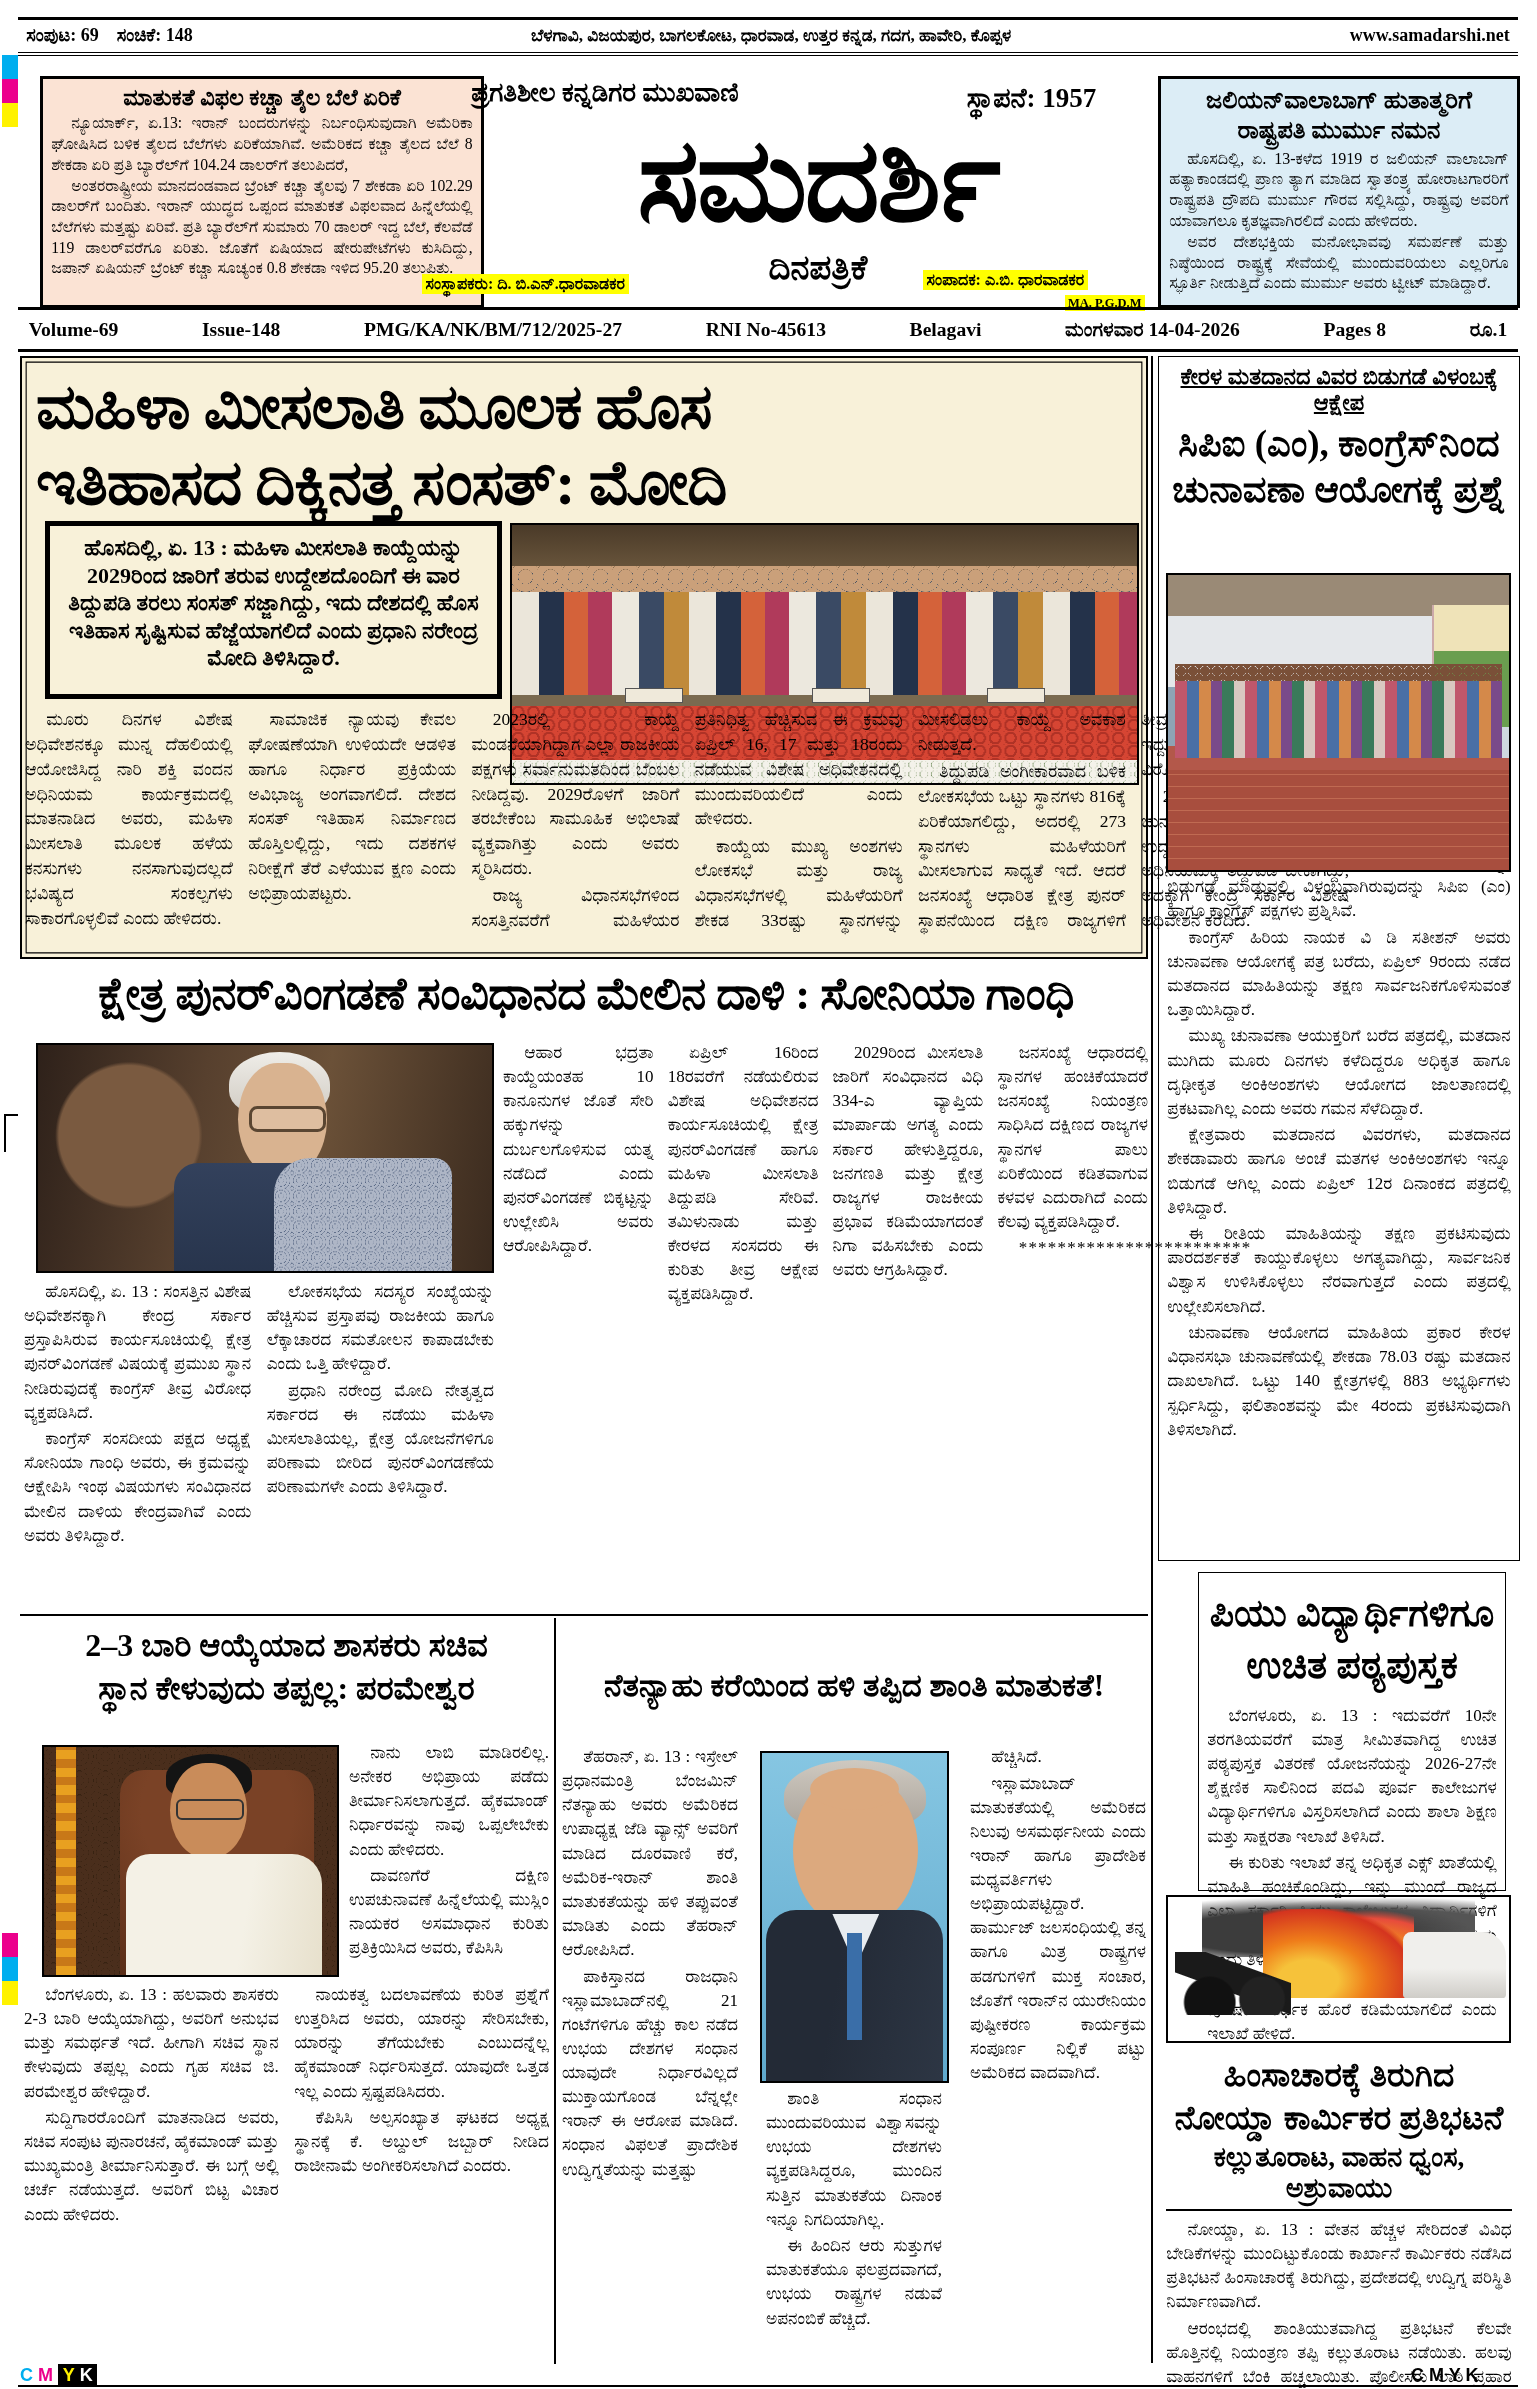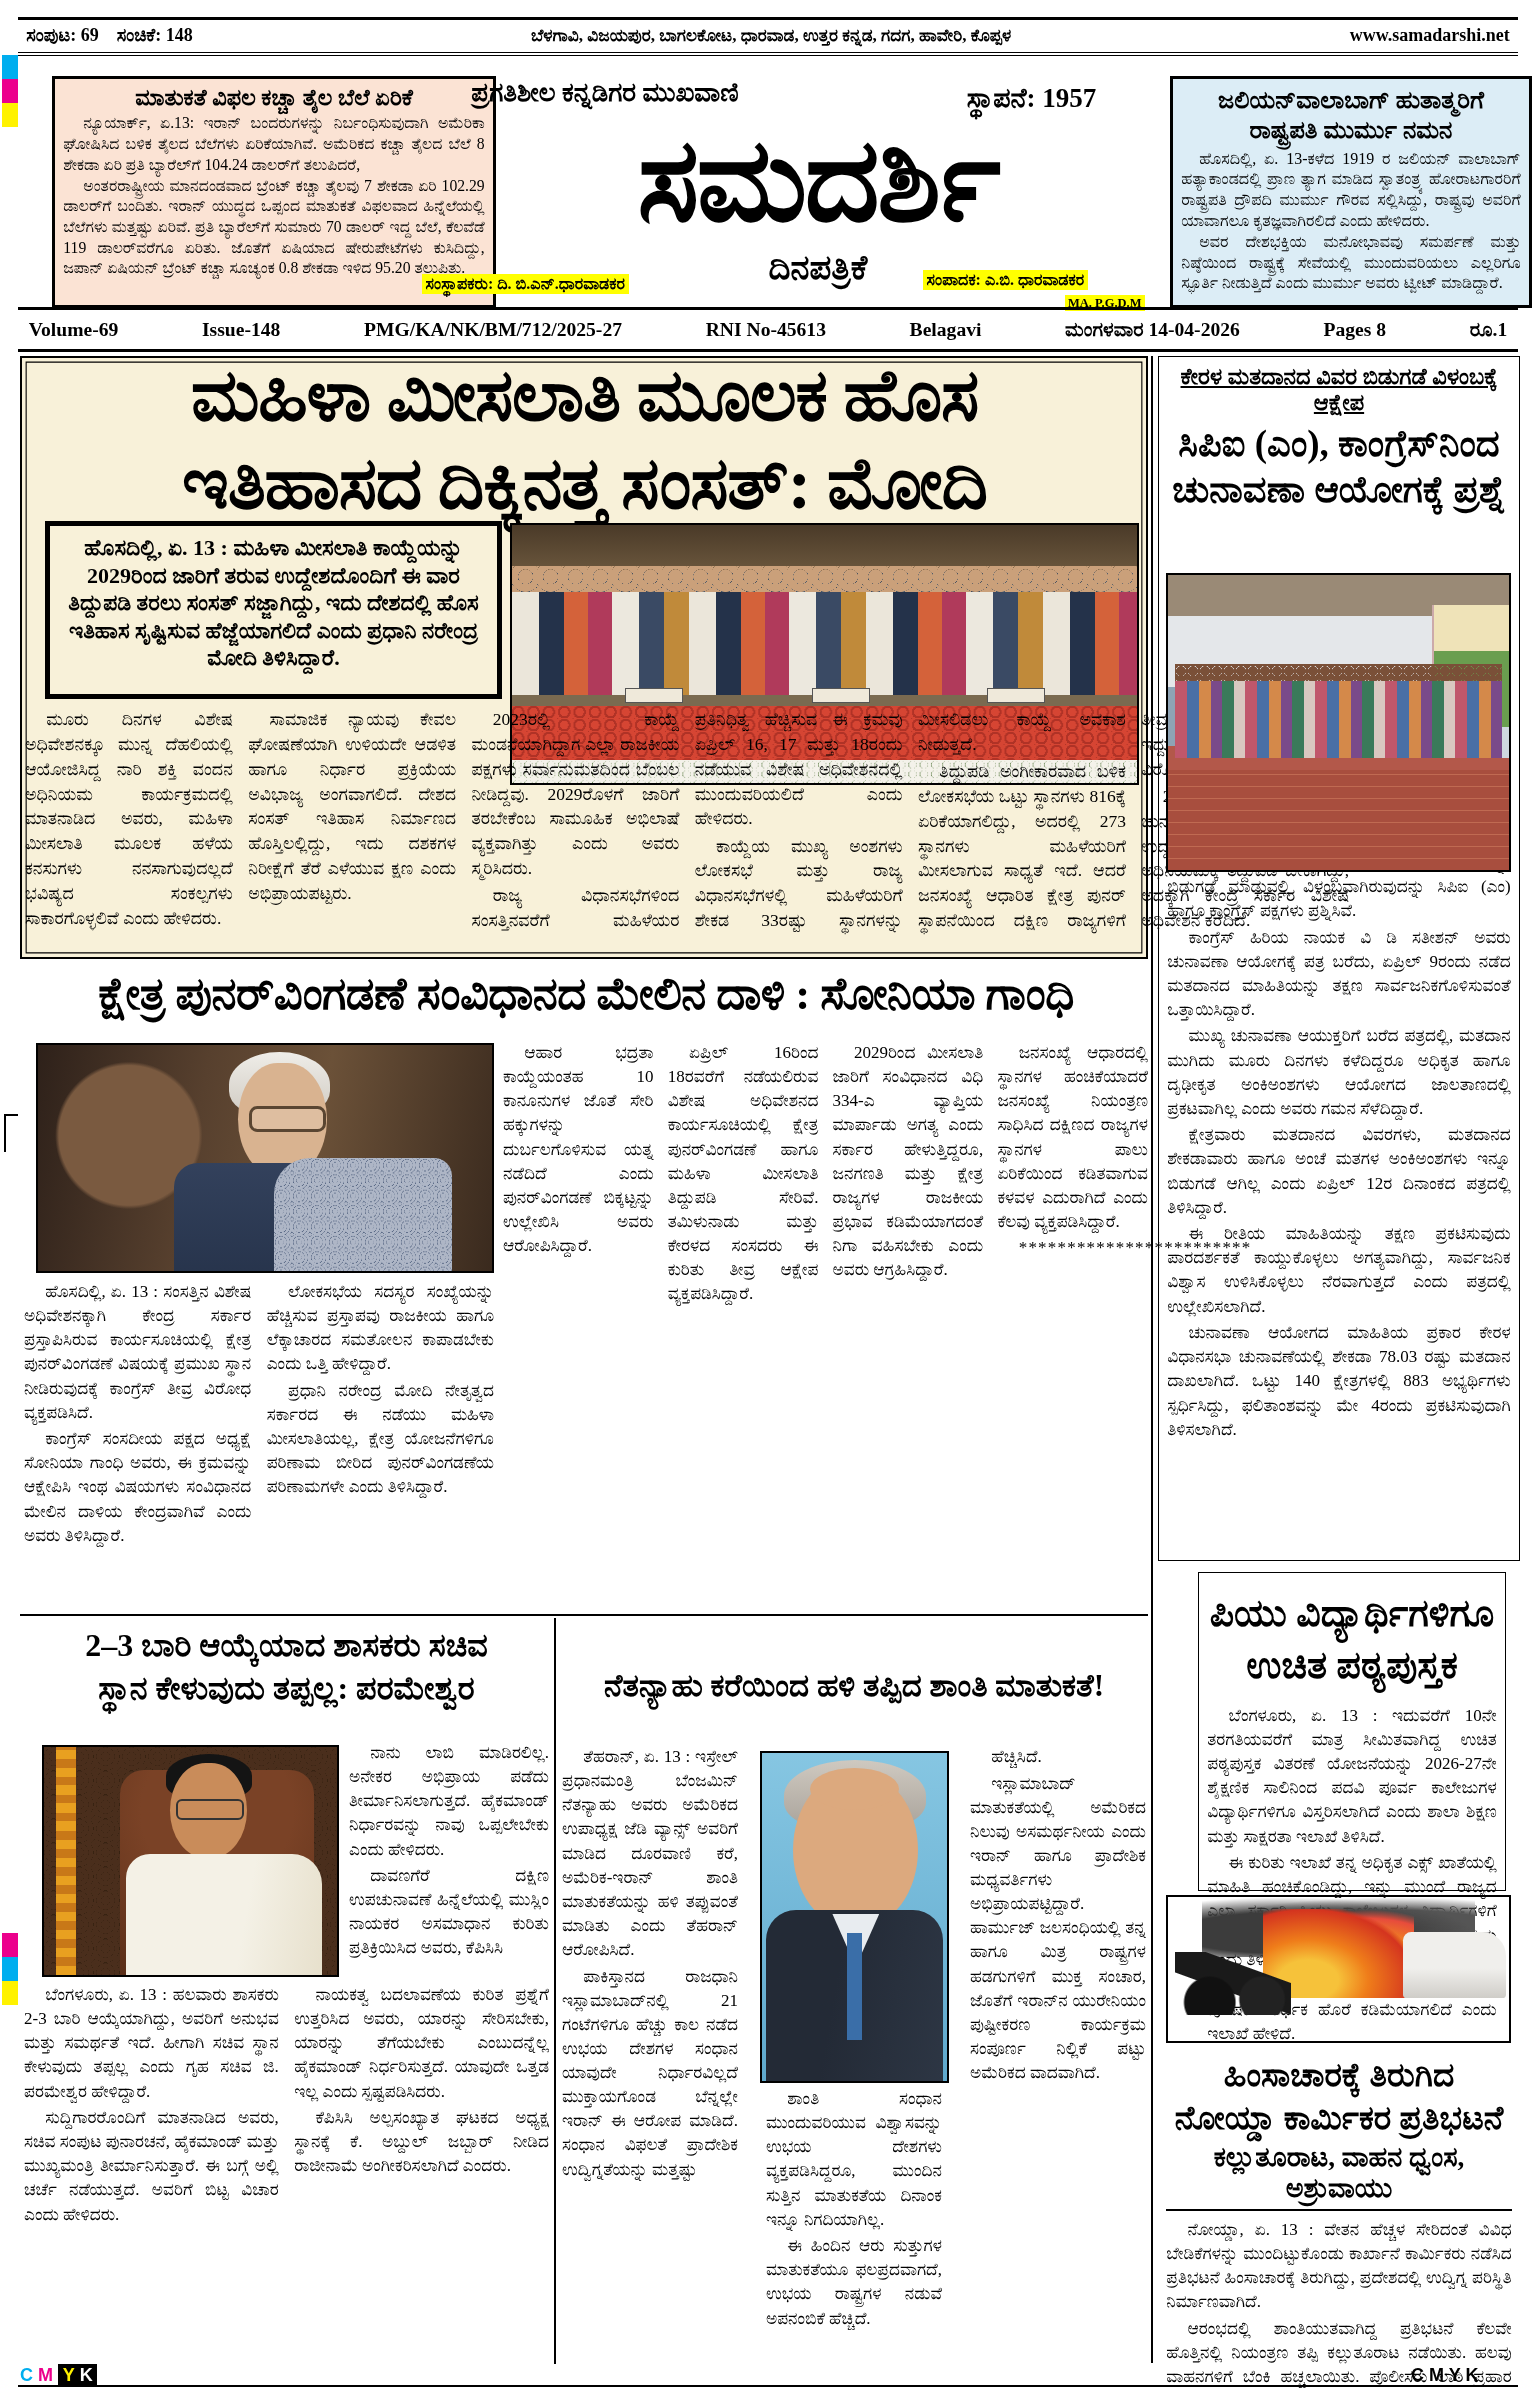--- a/index.html
+++ b/index.html
@@ -6,21 +6,21 @@
   .page{position:relative;width:1537px;height:2389px;background:#ffffff;
         font-family:"Liberation Serif", serif;color:#000;overflow:hidden;padding-left:32px;}
   .abs{position:absolute;}
   
   .topstrip{left:18px;top:16.6px;width:1500px;height:39px;border-top:3px solid #000;
             border-bottom:4.2px double #000;display:flex;align-items:center;
             justify-content:space-between;padding:0 8.3px;box-sizing:border-box;
             font-weight:bold;font-size:18px;}
   .topstrip .cities{font-size:17px;}
   
-  .sidebox{box-sizing:border-box;border:3px solid #000;padding:6px 8.3px;margin-left:12px;}
+  .sidebox{box-sizing:border-box;border:3px solid #000;padding:6px 8.3px;}
   .oilbox{left:40px;top:76px;width:444px;height:232px;background:#fbe3d4;}
   .oilbox h3{margin:0 0 2.4px;text-align:center;font-size:22.5px;}
   .oilbox p{margin:0;font-size:15.7px;line-height:1.32;text-align:justify;text-indent:20px;}
   .jalbox{left:1158px;top:76px;width:362px;height:232px;background:#dcedf6;}
   .jalbox h3{margin:0 0 3.6px;text-align:center;font-size:24px;line-height:1.25;}
   .jalbox p{margin:0;font-size:16px;line-height:1.3;text-align:justify;text-indent:18px;}
   .tagline{left:415px;top:78px;width:380px;text-align:center;font-size:26px;font-weight:bold;}
   .established{left:925px;top:83px;width:213px;text-align:center;font-size:27px;font-weight:bold;}
   .mast-title{left:486px;top:89px;width:664px;text-align:center;font-size:116px;
               font-weight:bold;line-height:1.6;letter-spacing:-2.4px;}
@@ -30,22 +30,22 @@
   .editorq{left:1065px;top:295px;background:#ffff00;font-weight:bold;font-size:12.5px;padding:0.6px 3px;}
   
   .infobar{left:18px;top:307px;width:1500px;height:45px;border-top:3.6px solid #000;
            border-bottom:3.6px solid #000;display:flex;align-items:center;
            justify-content:space-between;padding:0 10.7px;box-sizing:border-box;}
   .infobar span{font-weight:bold;font-size:19.6px;}
   
   .mainblock{left:20px;top:356px;width:1128px;height:603px;background:#f8f1d9;
              border:2.4px solid #000;box-shadow:inset 0 0 0 3.6px #f8f1d9, inset 0 0 0 4.7px #000;
              box-sizing:border-box;}
-  .main-headline{left:36px;top:353px;width:1097px;text-align:center;font-weight:800;
-                 font-size:72px;line-height:1.22;letter-spacing:-1.2px;}
+  .main-headline{left:36px;top:370px;width:1097px;font-weight:800;
+                 font-size:62px;line-height:1.22;letter-spacing:-1.2px;}
   .ledebox{left:45px;top:521px;width:457px;height:178px;border:5.3px solid #000;
            background:#f8f1d9;box-sizing:border-box;padding:8.3px 10.7px;
            font-size:22px;font-weight:bold;text-align:center;line-height:1.25;}
   .mainbody{left:25px;top:707px;width:1101px;height:244px;column-count:5;column-gap:15.4px;}
   .mainbody p, .colbody p{margin:0 0 2.4px;font-size:17.5px;line-height:1.42;
            text-align:justify;text-indent:21.3px;}
   
   .photo{box-sizing:border-box;border:2.4px solid #000;overflow:hidden;position:absolute;}
   .modi-photo{left:510px;top:523px;width:629px;height:178px;
      background:linear-gradient(#4a3a28 0%,#6b573d 18%,#8a7355 32%,#9b8866 48%,#7a6a50 60%);}

